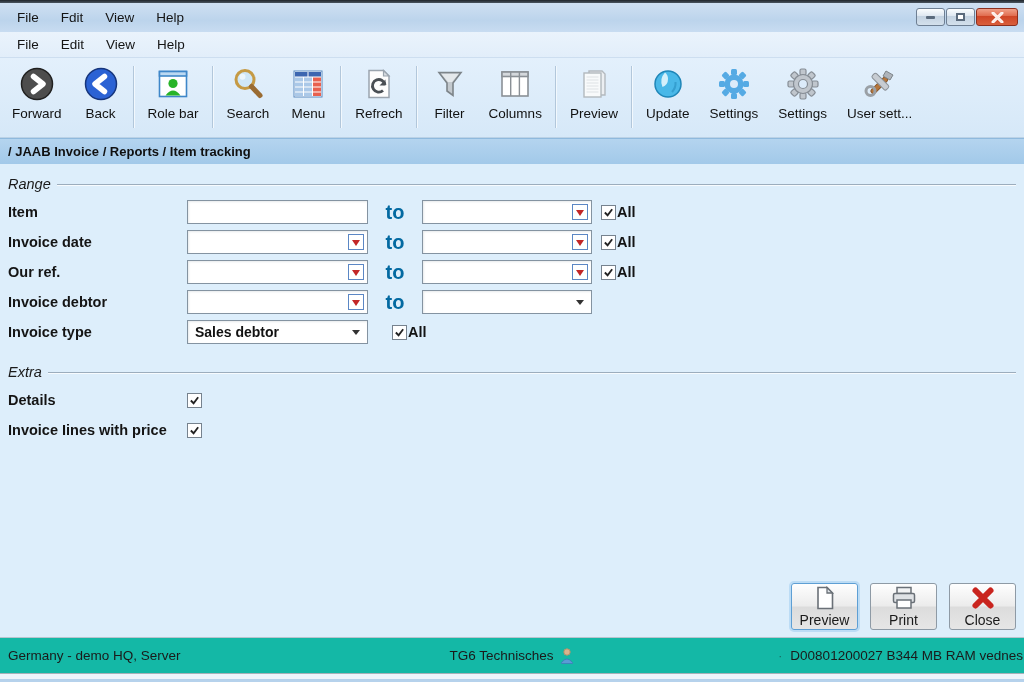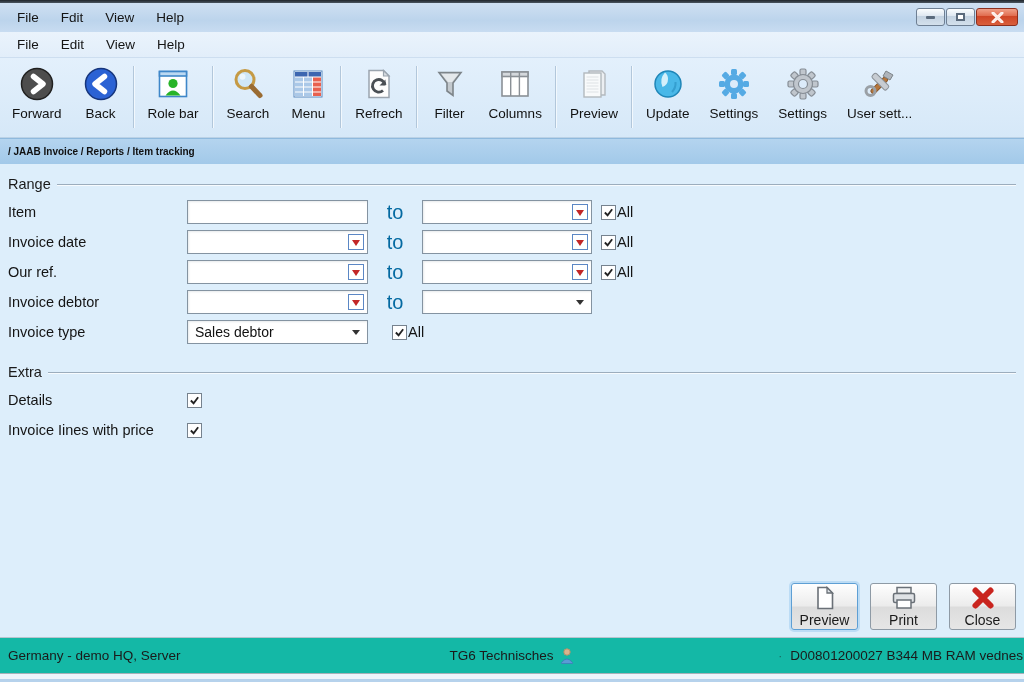--- a/index.html
+++ b/index.html
@@ -35,29 +35,29 @@
     border-bottom:1px solid #bcd2e6; display:flex; align-items:center; padding:2px 2px 4px 2px; }
   .tb-btn { height:68px; padding:2px 10px; display:flex; flex-direction:column; align-items:center;
     justify-content:flex-start; gap:3px; border-radius:3px; cursor:default; }
   .tb-btn .ticon { width:38px; height:38px; display:flex; align-items:center; justify-content:center; }
   .tb-btn .tlabel { font-size:13.5px; color:#111; white-space:nowrap; }
   .tb-sep { width:0; height:62px; border-left:1px solid #b2c7db; border-right:1px solid #f2f8fd; margin:0 3px; }
 
   
   .breadcrumb-band { height:26px; background:linear-gradient(#b4d4ef,#a2c9e9);
     border-top:1px solid #8fb9dd; display:flex; align-items:center; padding-left:8px; }
-  .breadcrumb-text { font-size:10px; font-weight:bold; color:#101010; }
+  .breadcrumb-text { font-size:13px; font-weight:bold; color:#101010; }
 
   
   .content { flex:1; position:relative; background:#ddeefb; padding:10px 8px 0 8px; }
   .section-head { display:flex; align-items:center; height:20px; margin-bottom:6px; }
-  .section-title { font-size:14.5px; color:#1a1a1a; margin-right:6px; }
+  .section-title { font-size:14.5px; color:#1a1a1a; margin-right:6px;font-style:italic; }
   .section-line { flex:1; height:1px; background:#9cadbd; box-shadow:0 1px 0 rgba(255,255,255,0.75); }
 
-  .form-row { display:flex; align-items:center; height:24px; margin-bottom:6px; }
+  .form-row { display:flex; align-items:center; height:24px; margin-bottom:6px;font-weight:bold; }
   .form-label { width:179px; font-size:14.5px; color:#141414; }
   .field { position:relative; width:181px; height:24px; background:#fff; border:1px solid #8493a1;
     box-shadow:inset 1px 1px 2px rgba(60,80,100,0.12); display:flex; align-items:center; }
   .field.second { width:170px; }
   .lookup-btn { position:absolute; right:3px; top:3px; width:16px; height:16px; background:#fff;
     border:1px solid #5b87c5; display:flex; align-items:center; justify-content:center; }
   .lookup-tri { width:0; height:0; border-left:4px solid transparent; border-right:4px solid transparent;
     border-top:6px solid #c32727; margin-top:1px; }
   .to-label { width:54px; text-align:center; font-size:20px; color:#0369a1; }
   .dropdown { justify-content:space-between; padding:0 7px; cursor:default; }

